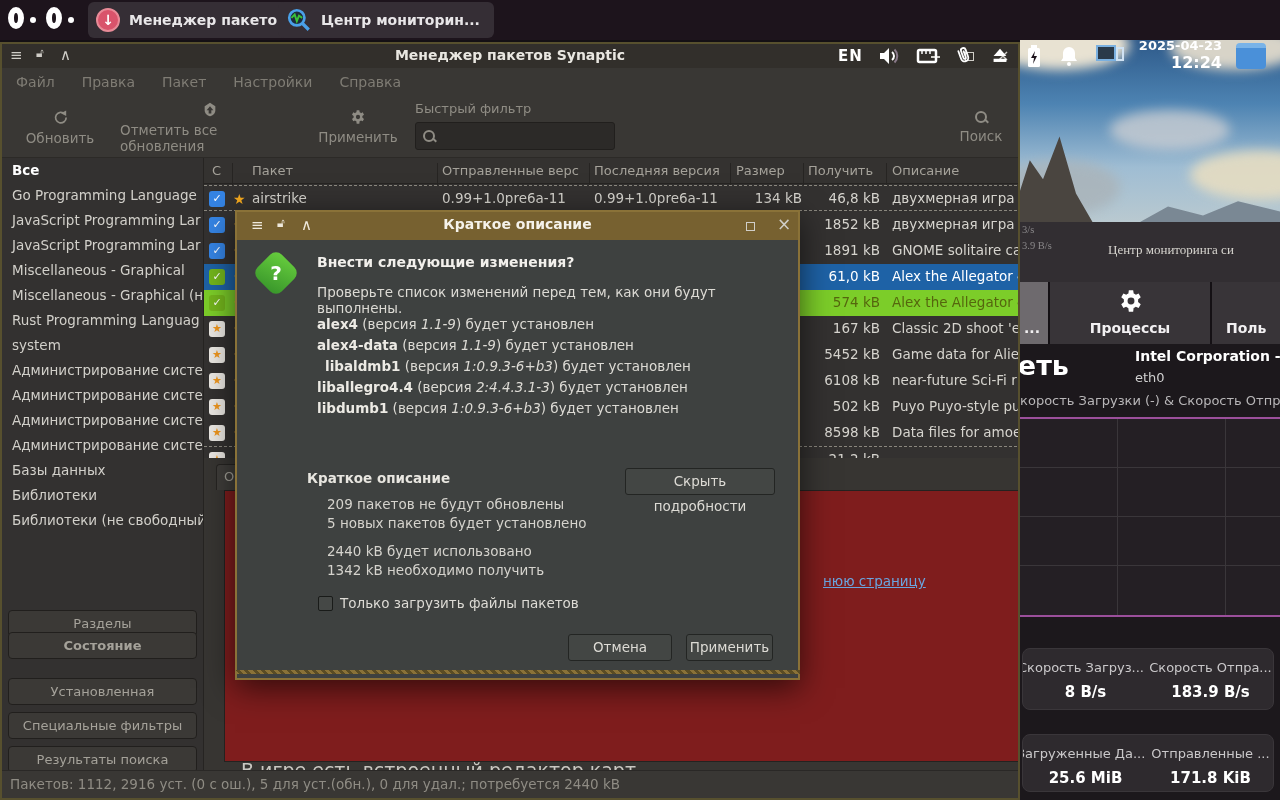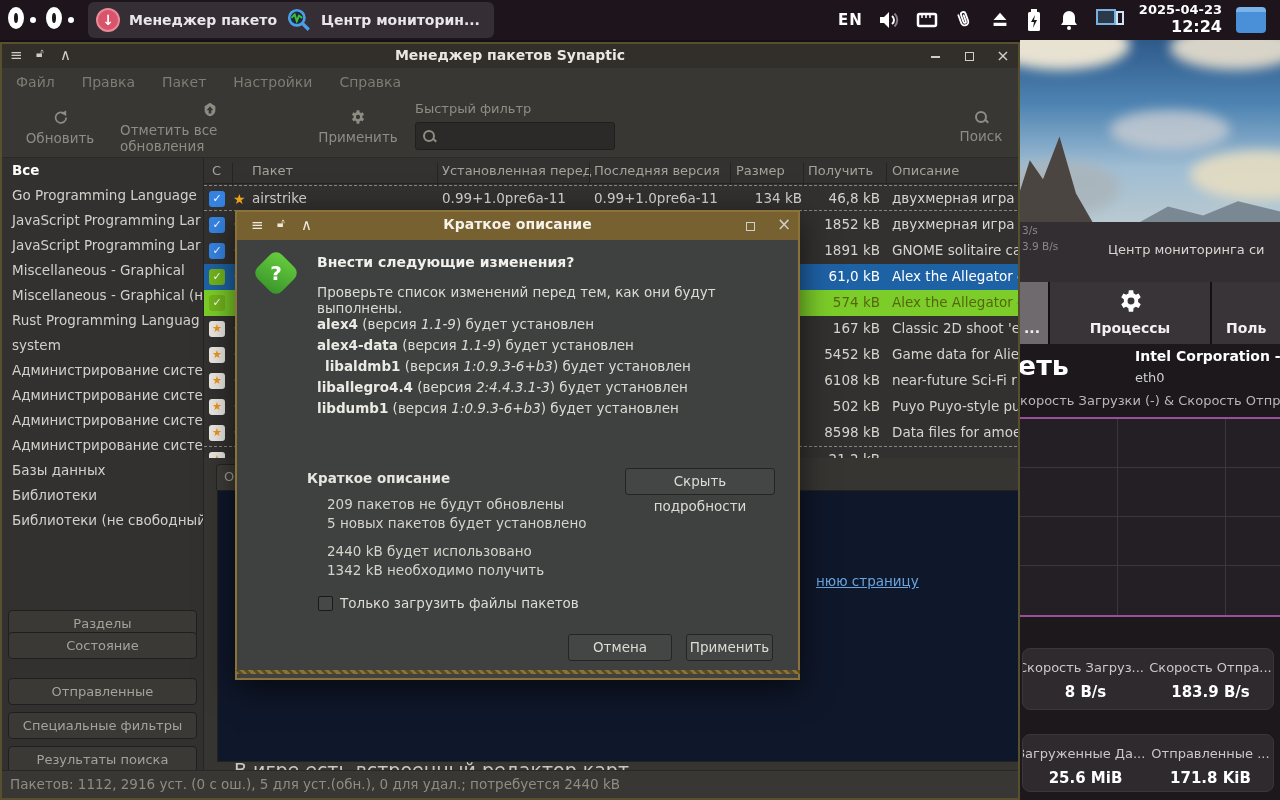--- a/index.html
+++ b/index.html
@@ -83,21 +83,21 @@
   .c-lat  { left:390px; }
   .c-size { left:480px; width:118px; text-align:right; }
   .c-dl   { left:600px; width:76px; text-align:right; }
   .c-desc { left:688px; }
 
   
   #details { left:202px; top:414px; width:818px; height:312px; background:#373532; }
   .det-tab { position:absolute; left:12px; top:6px; width:38px; height:26px; background:#3f3d3a;
     border:1px solid #262422; border-bottom:none; border-radius:4px 4px 0 0; color:#a5a29a;
     font-size:13px; padding:4px 0 0 7px; overflow:hidden; white-space:nowrap; }
-  .det-box { position:absolute; left:13px; top:32px; width:884px; height:272px; background:#0f172a;
+  .det-box { position:absolute; left:20px; top:32px; width:884px; height:272px; background:#7f1d1d;
     border:1px solid #242220; }
   .det-h { position:absolute; left:26px; top:47px; color:#f0eee8; font-weight:bold; font-size:15px; }
   .det-btn { position:absolute; left:22px; top:78px; width:17px; height:22px; background:#3a3835; border:1px solid #211f1d; border-radius:3px; }
   .det-line { position:absolute; left:22px; color:#c2c0ba; font-size:13px; white-space:nowrap; }
   .det-link { position:absolute; left:598px; top:82px; color:#6aa5e0; font-size:13.5px; text-decoration:underline; white-space:nowrap; }
   .det-note { position:absolute; left:16px; top:268px; color:#cac8c2; font-size:19px; white-space:nowrap; }
 
   #statusbar { left:0; top:726px; width:1016px; height:28px; background:#393734;
     border-top:1px solid #2a2826; color:#8f8c84; font-size:13.5px; line-height:27px; padding-left:8px; }
 
@@ -135,21 +135,21 @@
   #wall { left:1020px; top:40px; width:260px; height:182px; overflow:hidden;
     background:linear-gradient(180deg,#2e5a8a 0%,#4d83b2 35%,#9fbdd3 70%,#b9c9d0 100%); }
   .cloud { position:absolute; border-radius:50%; filter:blur(6px); }
   .peak { position:absolute; left:-10px; bottom:0; width:110px; height:95px; background:#4a4540;
     clip-path:polygon(0 100%,18% 35%,30% 55%,45% 10%,60% 70%,75% 100%); }
   .ridge { position:absolute; right:0; bottom:0; width:140px; height:26px; background:#7a8894;
     clip-path:polygon(0 100%,20% 40%,45% 75%,70% 20%,100% 60%,100% 100%); }
 
   
   #mon { left:1020px; top:222px; width:260px; height:578px; background:#1c181c; z-index:5; overflow:hidden; }
-  #mon-head { position:absolute; left:0; top:0; width:260px; height:60px; background:#322e32; }
+  #mon-head { position:absolute; left:0; top:0; width:260px; height:60px; background:#322e32;font-family:Liberation Serif, serif; }
   .frag { position:absolute; color:#8a888a; font-size:10.5px; }
   #mon-title { position:absolute; left:88px; top:20px; color:#d8d6d0; font-size:13px; white-space:nowrap; }
   #mon-tabs { position:absolute; left:0; top:60px; width:260px; height:62px; background:#141014; display:flex; gap:2px; }
   .mtab { background:#383438; color:#f2f0f2; font-weight:bold; font-size:14px; position:relative; }
   .mtab .lbl { position:absolute; bottom:8px; width:100%; text-align:center; }
   .mtab.cut { width:28px; background:#6e6a6e; }
   .mtab.cut .lbl { text-align:left; padding-left:4px; }
   .mtab.proc { width:160px; }
   .mtab.users { flex:1; }
   .mtab.users .lbl { text-align:left; padding-left:14px; }
@@ -314,32 +314,32 @@
       <div class="side-item">Rust Programming Languag</div>
       <div class="side-item">system</div>
       <div class="side-item">Администрирование систе</div>
       <div class="side-item">Администрирование систе</div>
       <div class="side-item">Администрирование систе</div>
       <div class="side-item">Администрирование систе</div>
       <div class="side-item">Базы данных</div>
       <div class="side-item">Библиотеки</div>
       <div class="side-item">Библиотеки (не свободный</div>
       <div class="side-btn" style="top:452px;">Разделы</div>
-      <div class="side-btn" style="top:474px;">Состояние</div>
-      <div class="side-btn" style="top:520px;">Отправленные</div>
+      <div class="side-btn" style="top:474px;font-weight:bold;">Состояние</div>
+      <div class="side-btn" style="top:520px;">Установленная</div>
       <div class="side-btn" style="top:554px;">Специальные фильтры</div>
       <div class="side-btn" style="top:588px;">Результаты поиска</div>
       <div class="side-btn" style="top:622px;">Архитектура</div>
     </div>
 
     <div id="ptable" class="abs">
       <div id="phead">
         <span style="left:8px;">С</span>
         <span style="left:48px;">Пакет</span>
-        <span style="left:238px;">Установленная перед</span>
+        <span style="left:238px;">Отправленные верс</span>
         <span style="left:390px;">Последняя версия</span>
         <span style="left:532px;">Размер</span>
         <span style="left:604px;">Получить</span>
         <span style="left:688px;">Описание</span>
         <span class="hsep" style="left:28px;"></span>
           <span class="hsep" style="left:233px;"></span>
         <span class="hsep" style="left:385px;"></span>
           <span class="hsep" style="left:526px;"></span>
         <span class="hsep" style="left:599px;"></span>
           <span class="hsep" style="left:682px;"></span>
@@ -483,21 +483,21 @@
     </div>
     <div class="tb-app abs" style="left:278px;">
       <svg width="26" height="26" viewBox="0 0 24 24">
         <circle cx="10" cy="10" r="7" fill="#1d2a3a" stroke="#4aa0e8" stroke-width="2.5"></circle>
         <polyline points="5,10 8,7 10,13 12,8 15,10" fill="none" stroke="#3ac23a" stroke-width="1.8"></polyline>
         <line x1="15" y1="15" x2="21" y2="21" stroke="#4aa0e8" stroke-width="3"></line>
       </svg>
       <span>Центр мониторин...</span>
     </div>
 
-    <div class="tray abs" style="right:14px;">
+    <div class="tray abs" style="right:14px;margin-top:36px;">
       <span class="lang">EN</span>
       <svg width="24" height="24" viewBox="0 0 24 24">
         <polygon points="3,9 7,9 12,4 12,20 7,15 3,15" fill="#fff"></polygon>
         <path d="M15 8a5 5 0 0 1 0 8" fill="none" stroke="#fff" stroke-width="2"></path>
         <path d="M17.5 5.5a9 9 0 0 1 0 13" fill="none" stroke="#8a7a8a" stroke-width="2"></path>
       </svg>
       <svg width="24" height="22" viewBox="0 0 24 22">
         <rect x="3" y="5" width="18" height="12" rx="1.5" fill="none" stroke="#fff" stroke-width="2.5"></rect>
         <line x1="7" y1="5" x2="7" y2="9" stroke="#fff" stroke-width="1.5"></line>
         <line x1="11" y1="5" x2="11" y2="9" stroke="#fff" stroke-width="1.5"></line>

